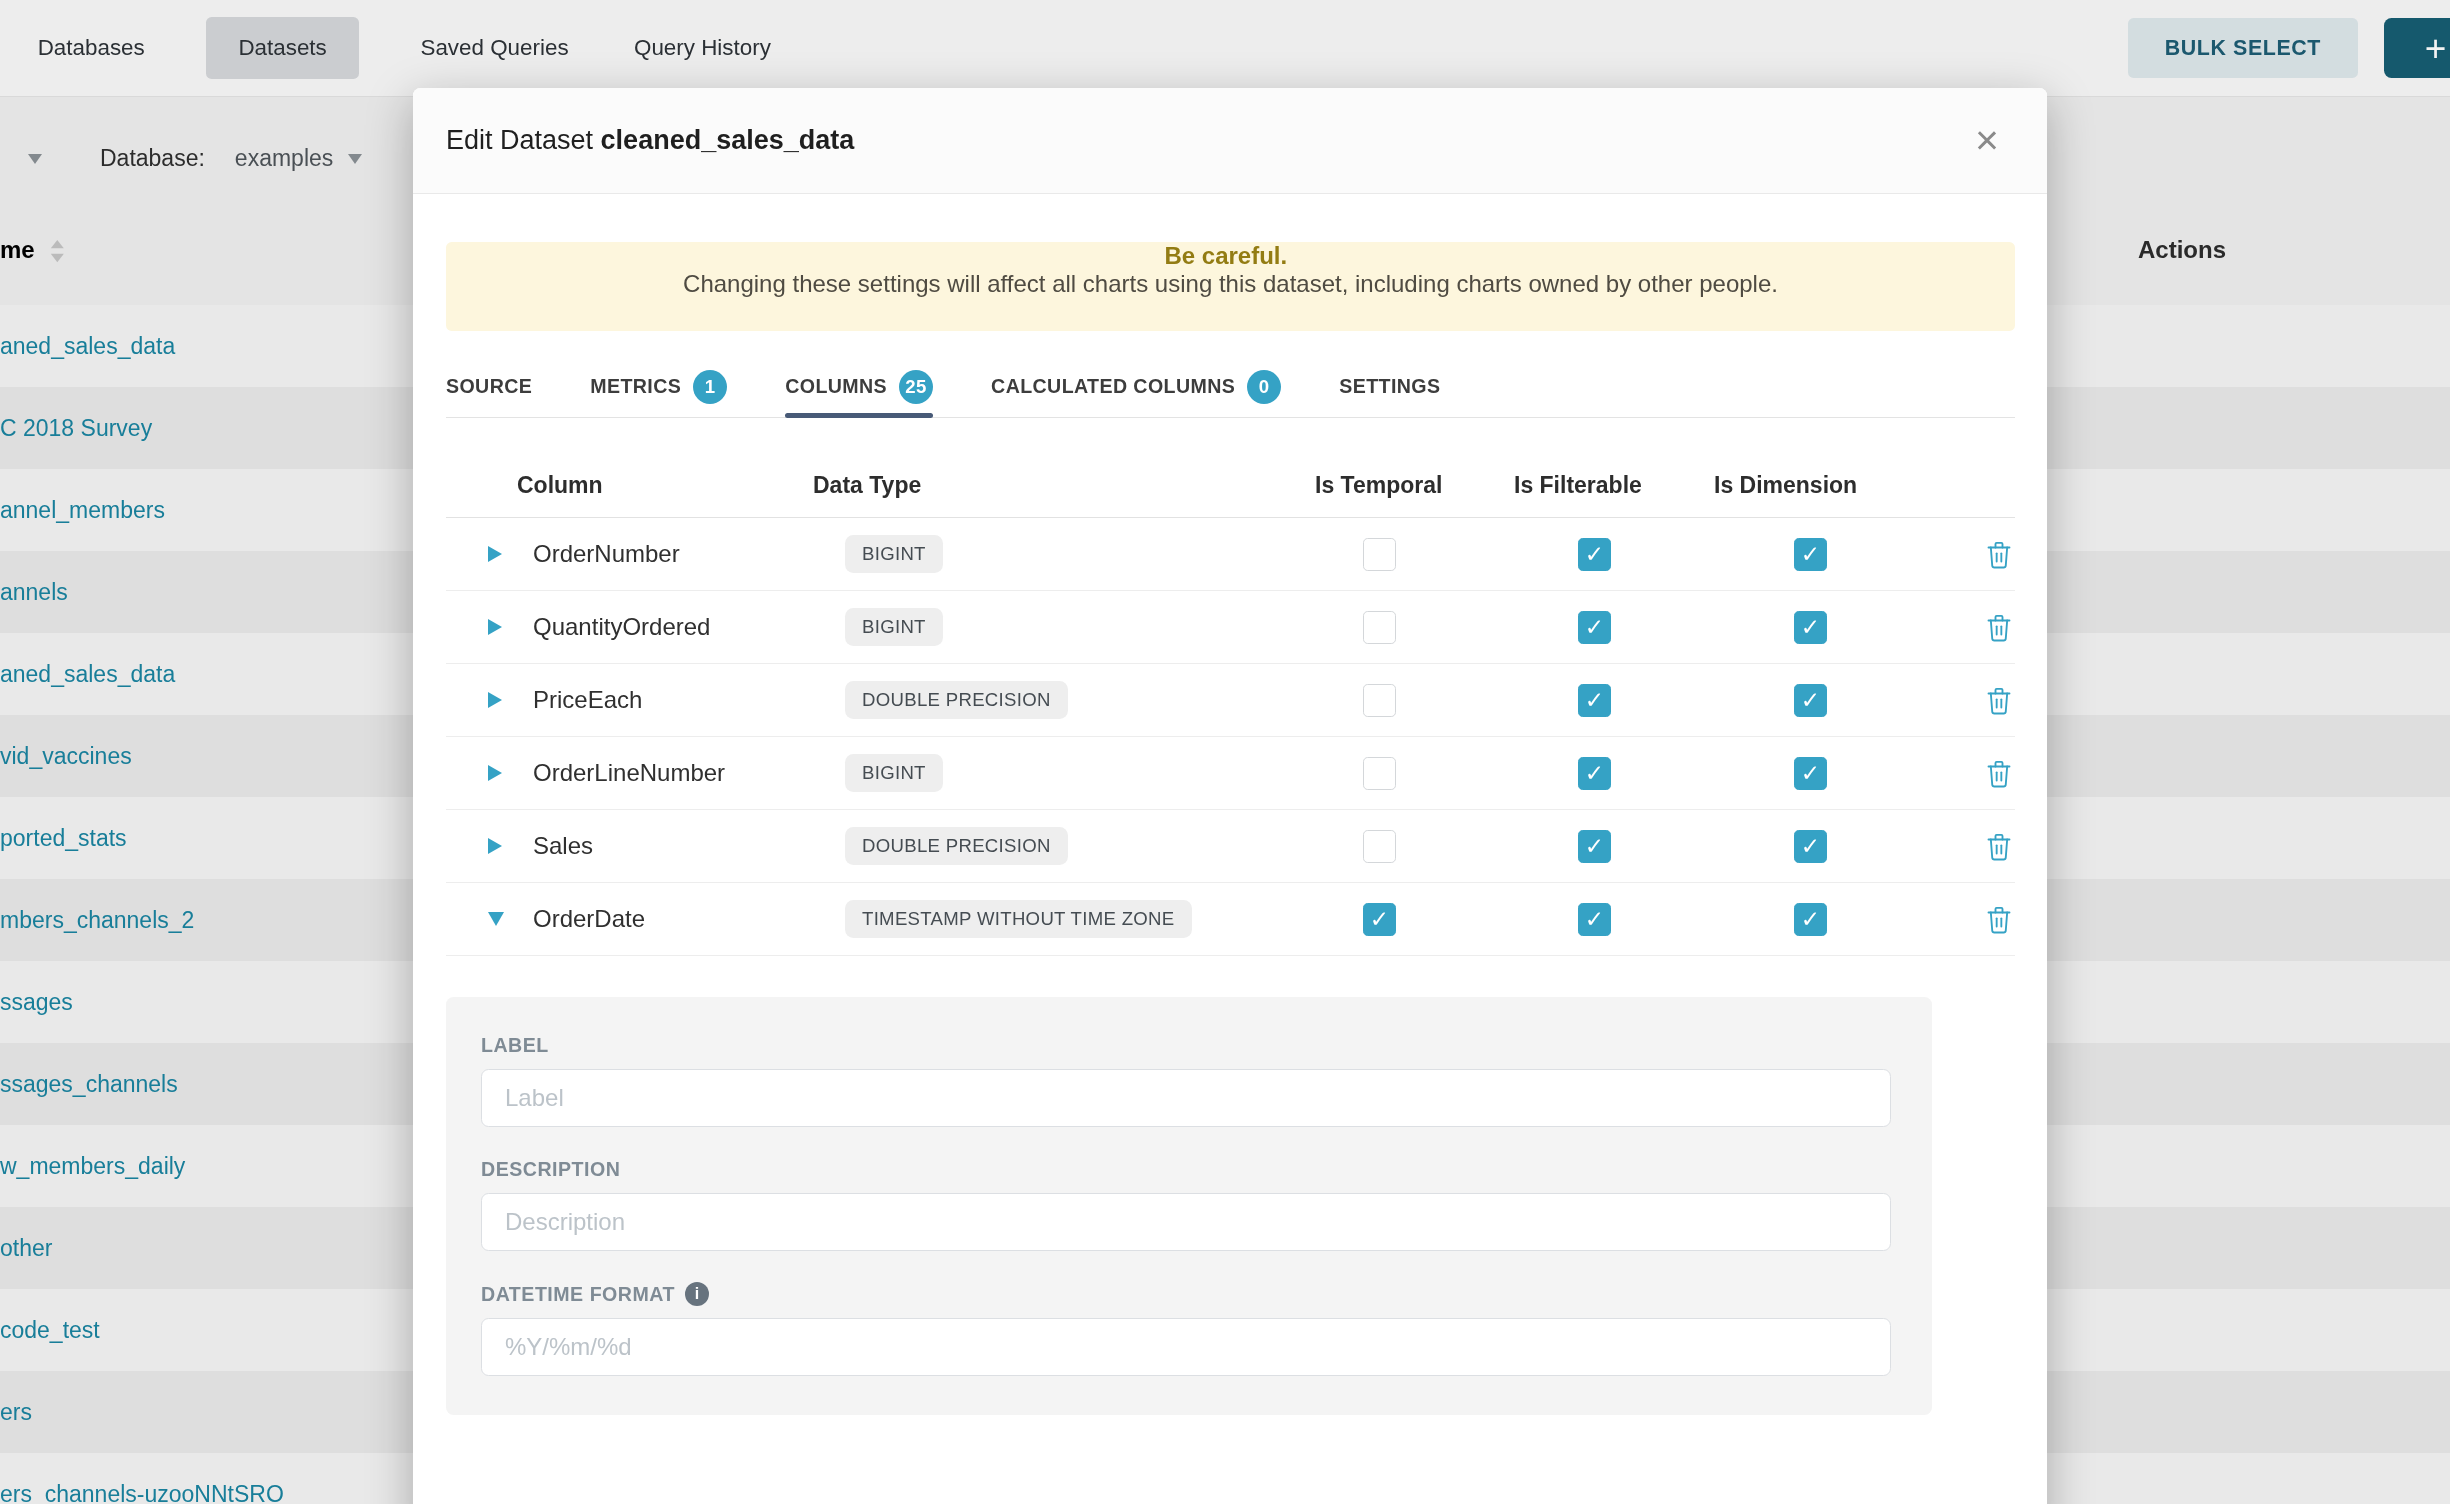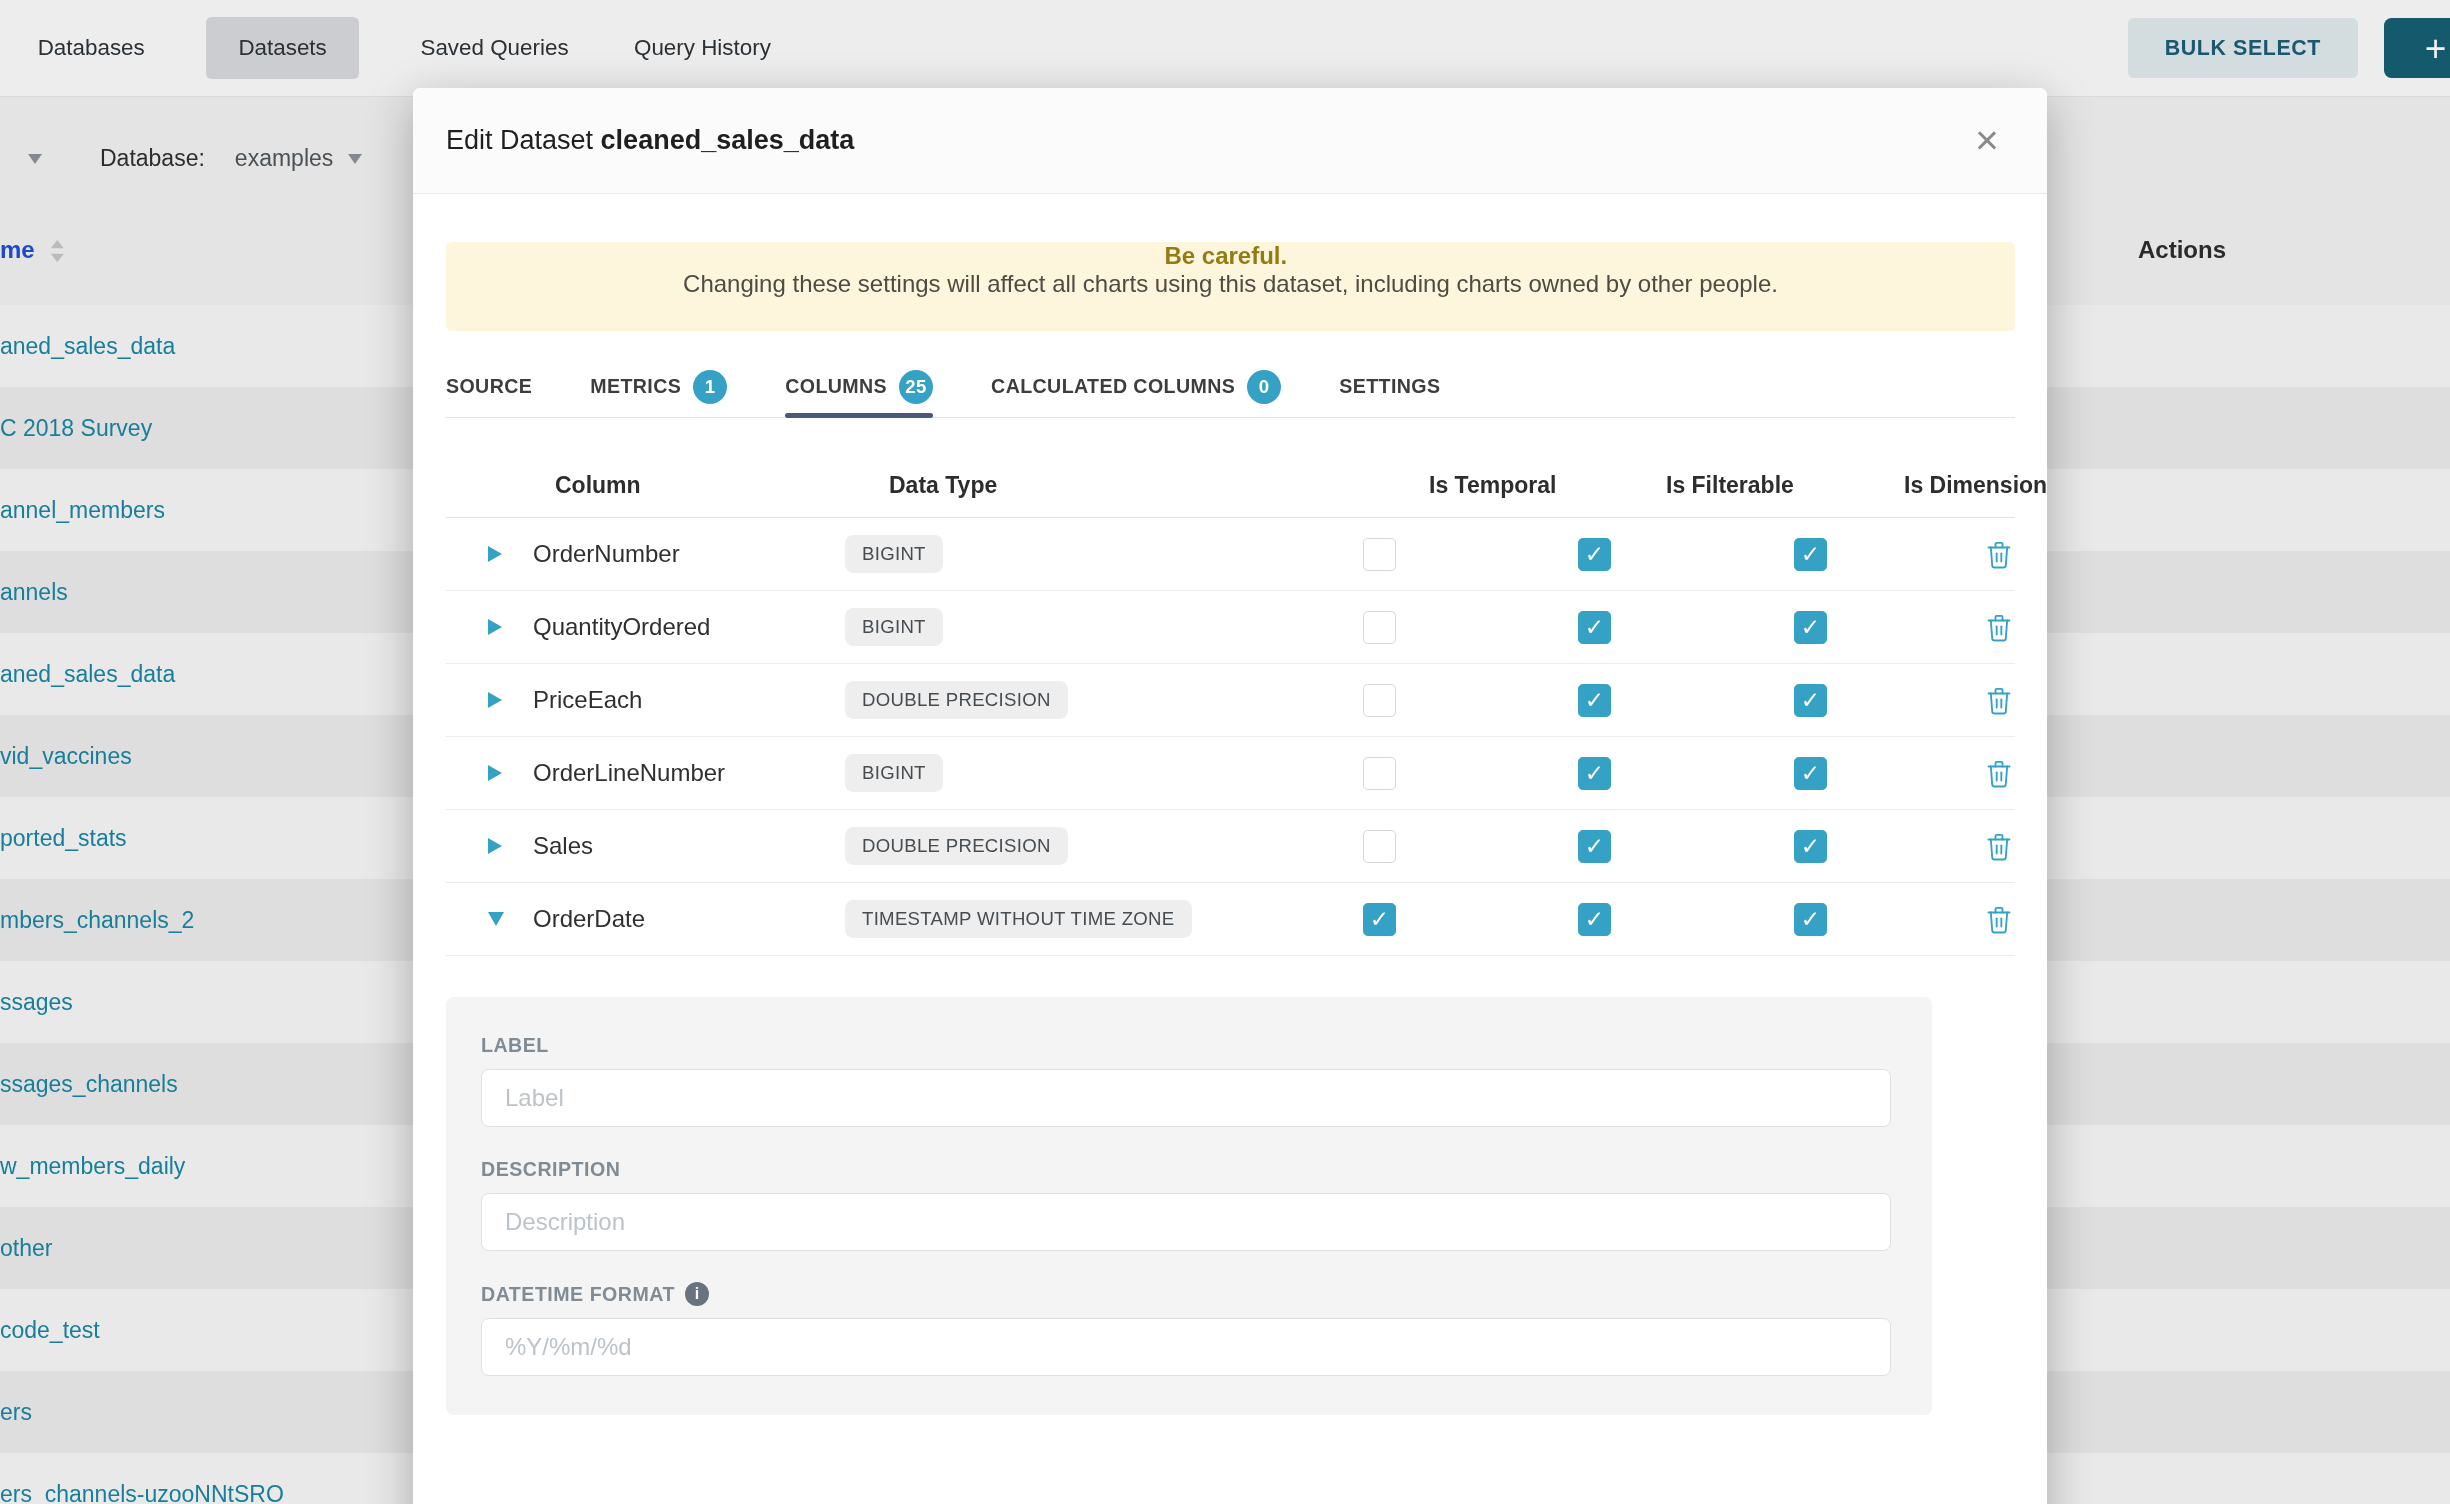--- a/index.html
+++ b/index.html
@@ -80,21 +80,21 @@
     border-left: 7.5px solid transparent;
     border-right: 7.5px solid transparent;
     border-top: 10.3px solid #8b9196;
     display: inline-block;
   }
   .db-label { font-size: 23px; font-weight: 400; color: #2f2f2f; margin-left: 58px; }
   .db-value { font-size: 23px; color: #4f555a; margin-left: 30px; cursor: pointer; }
   .filter-bar .caret-sm.after { margin-left: 15px; }
 
   .list-headers { position: absolute; top: 138px; left: 0; right: 0; height: 56px; }
-  .name-h { position: absolute; left: 0; font-size: 24px; font-weight: 700; color: #1d4ed8; }
+  .name-h { position: absolute; left: 0; font-size: 24px; font-weight: 700; color: #000000; }
   .sort-icon { position: absolute; left: 48px; top: 1.9px; }
   .actions-h { position: absolute; left: 2138px; font-size: 24px; font-weight: 700; color: #2d2d2d; }
 
   .rows { position: absolute; top: 207px; left: 0; right: 0; }
   .bg-row { height: 82px; display: flex; align-items: center; }
   .bg-row:nth-child(odd) { background: #f6f6f6; }
   .bg-row:nth-child(even) { background: #eaeaea; }
   .bg-link { font-size: 23px; color: var(--link); cursor: pointer; white-space: nowrap; }
 
   
@@ -163,21 +163,21 @@
     background: var(--primary);
     color: #fff; font-size: 18.6px; font-weight: 600;
     display: flex; align-items: center; justify-content: center;
   }
 
   .thead-row, .crow {
     display: grid;
     grid-template-columns: 71px 296px 502px 199px 200px 172px 1fr;
     align-items: center;
   }
-  .thead-row { height: 65px; margin-top: 35px; border-bottom: 0.9px solid #e2e2e2; gap: 38px; }
+  .thead-row { height: 65px; margin-top: 35px; border-bottom: 0.9px solid #e2e2e2; }
   .th { font-size: 23px; font-weight: 700; color: #2d2d2d; }
   .crow { height: 73px; border-bottom: 0.9px solid #ededed; gap: 16px; }
   .caret-cell { padding-left: 42px; display: flex; align-items: center; }
   .caret-right {
     width: 0; height: 0;
     border-left: 14px solid var(--primary);
     border-top: 8.4px solid transparent;
     border-bottom: 8.4px solid transparent;
     cursor: pointer;
   }

